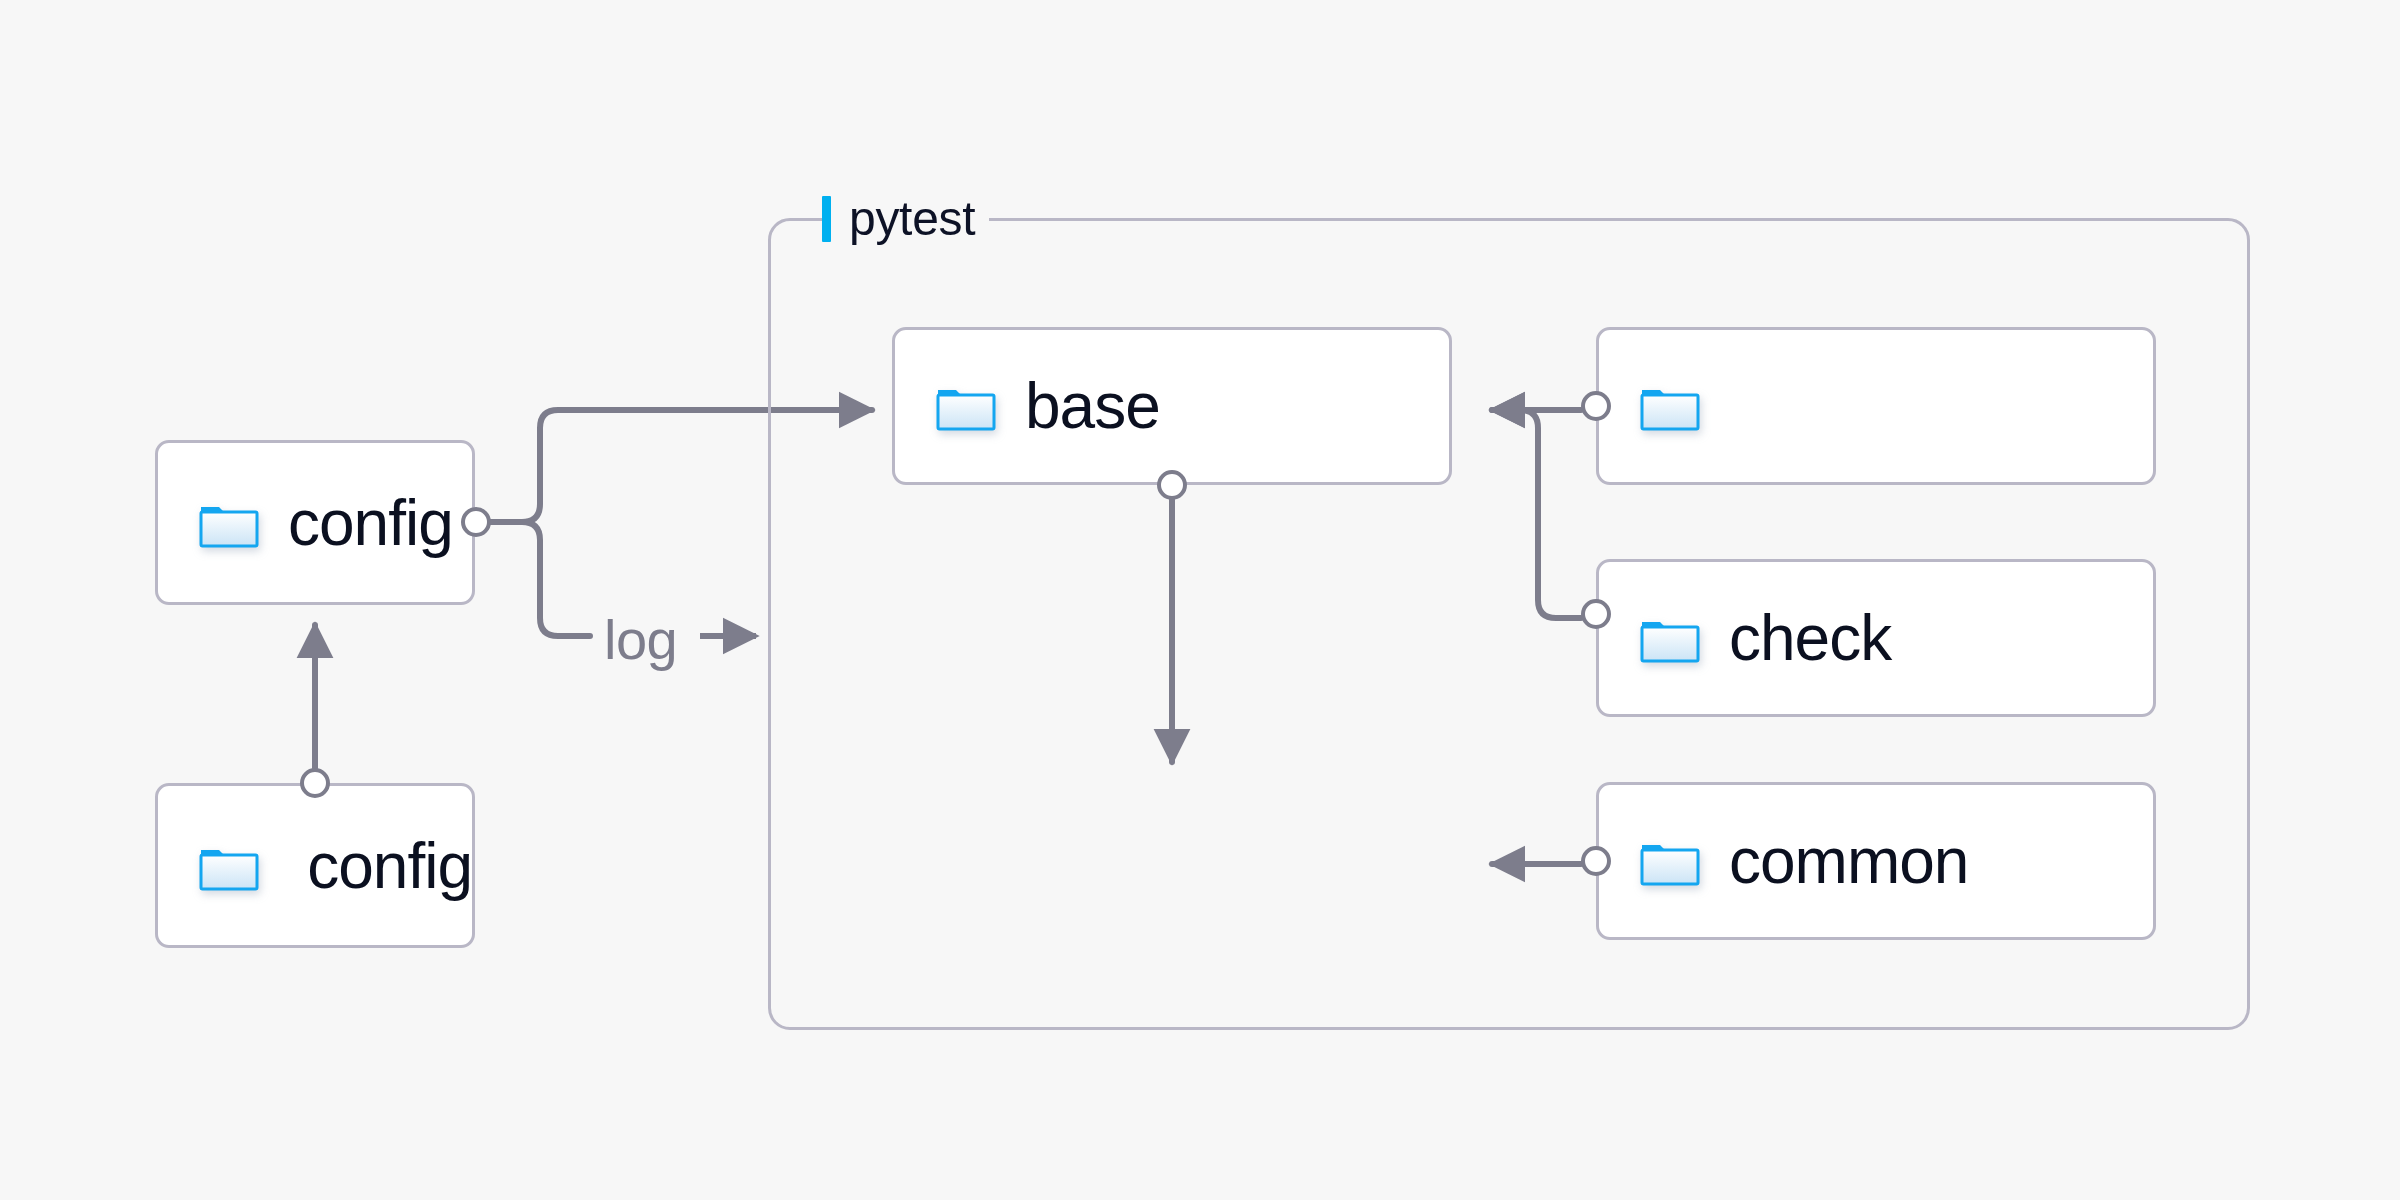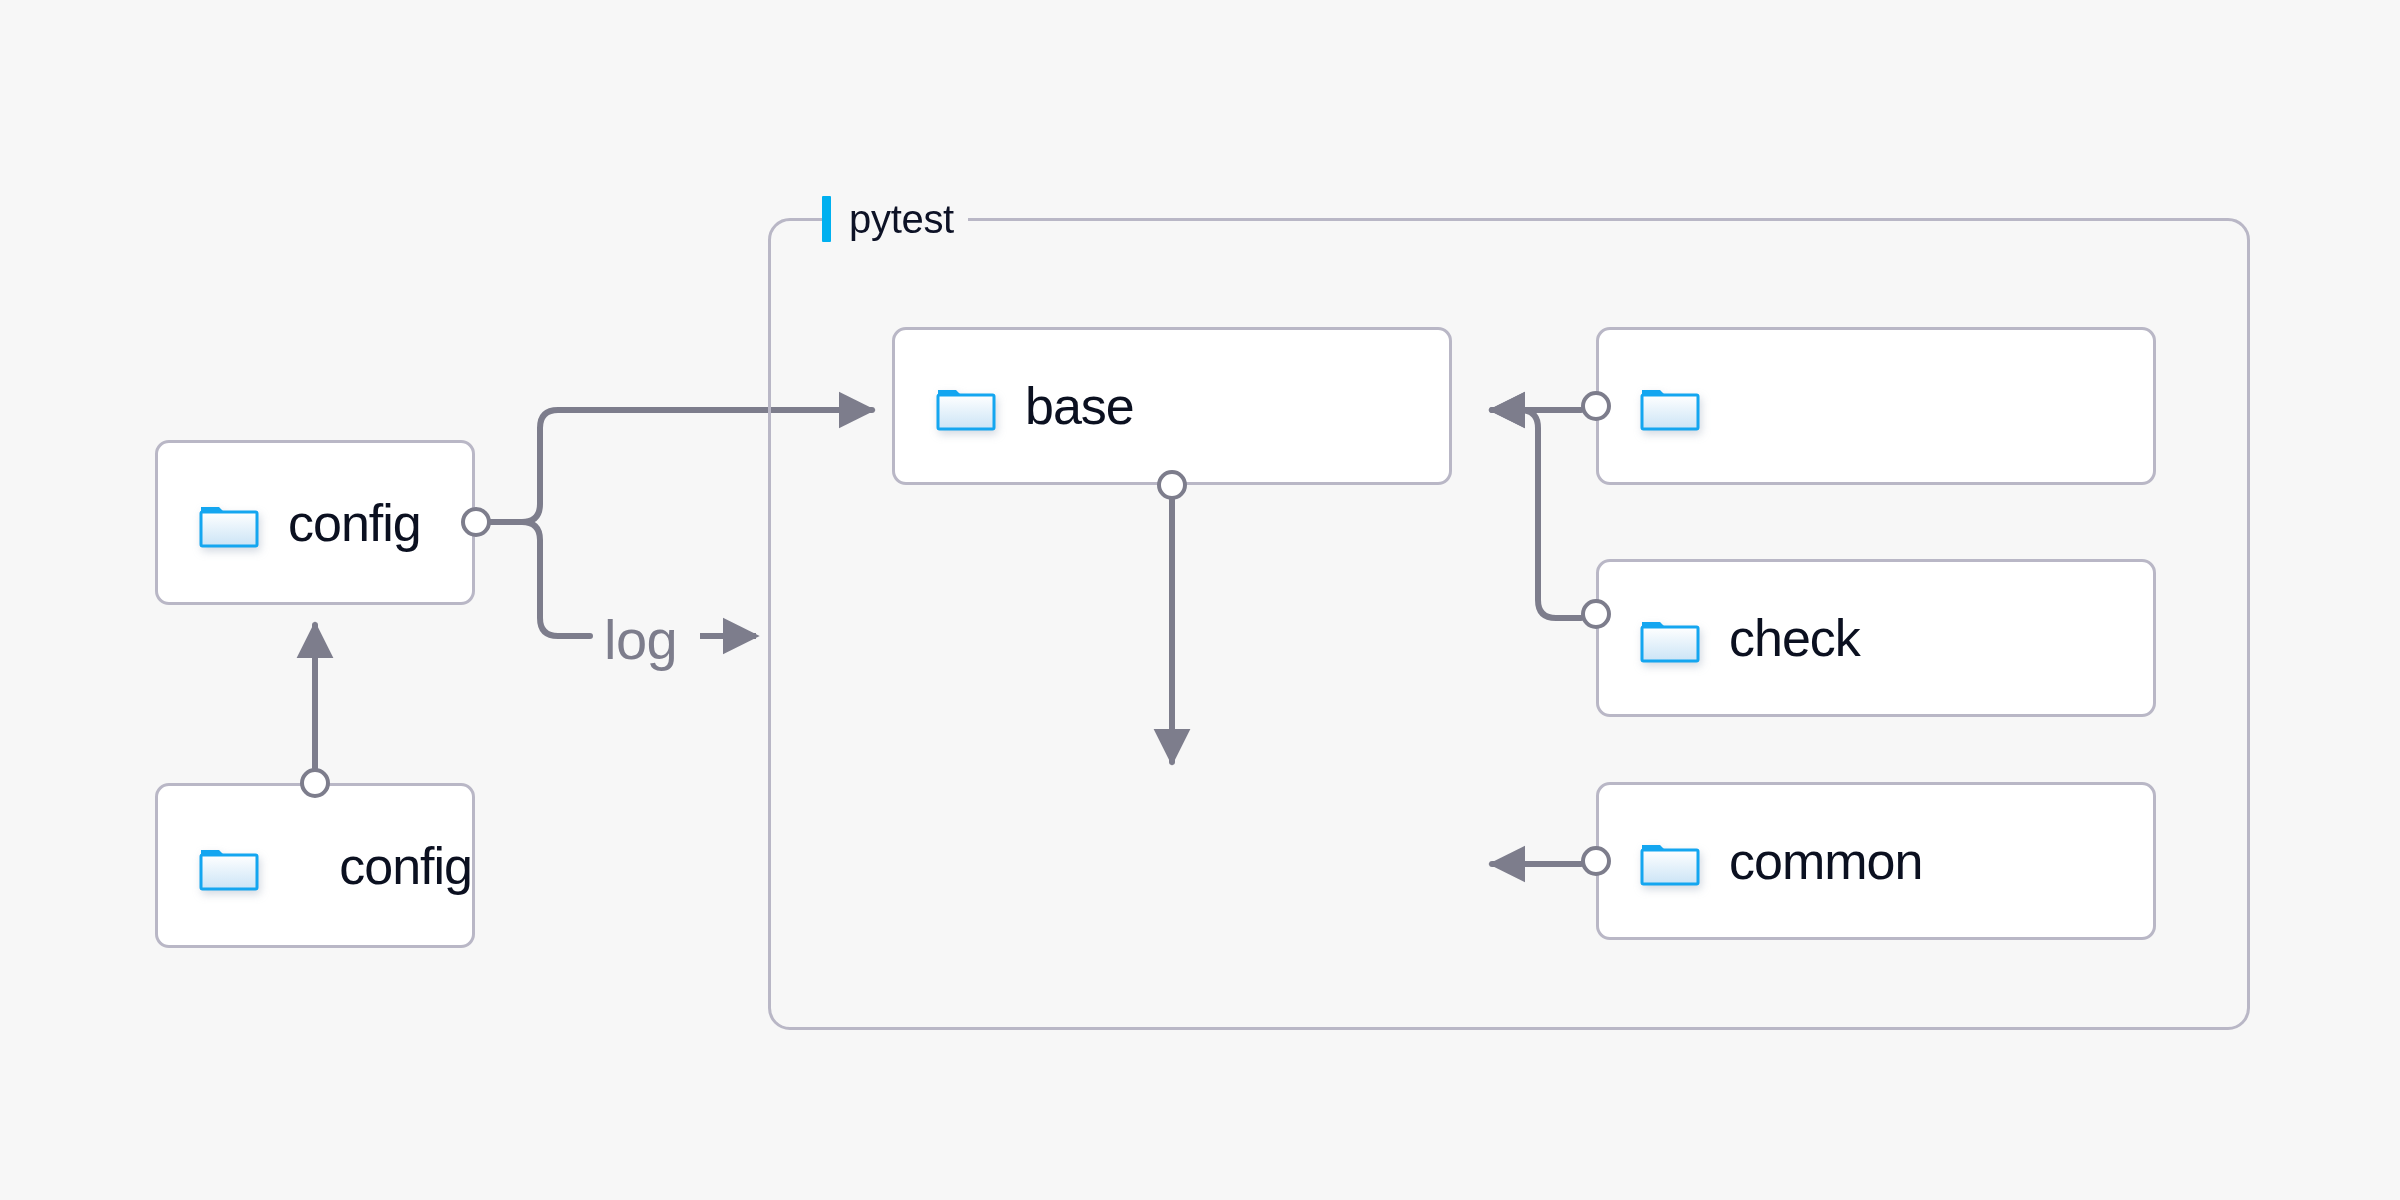--- a/index.html
+++ b/index.html
@@ -45,39 +45,39 @@
     white-space: nowrap;
   }
   .group-accent {
     width: 9px;
     height: 46px;
     background: #00b0f0;
     border-radius: 1px;
     flex: 0 0 auto;
   }
   .group-title {
-    font-size: 40px;
+    font-size: 48px;
     color: #0d1226;
     letter-spacing: -0.3px;
     line-height: 1;
   }
   
   .node {
     position: absolute;
     box-sizing: border-box;
     background: #ffffff;
     border: 3px solid #b9b7c6;
     border-radius: 14px;
     display: flex;
     align-items: center;
     padding-left: 40px;
     gap: 28px;
   }
   .node-label {
-    font-size: 52px;
+    font-size: 64px;
     color: #0b1020;
     letter-spacing: -1px;
     line-height: 1;
     white-space: nowrap;
   }
   .folder-icon {
     flex: 0 0 auto;
     width: 62px;
     height: 52px;
     position: relative;

